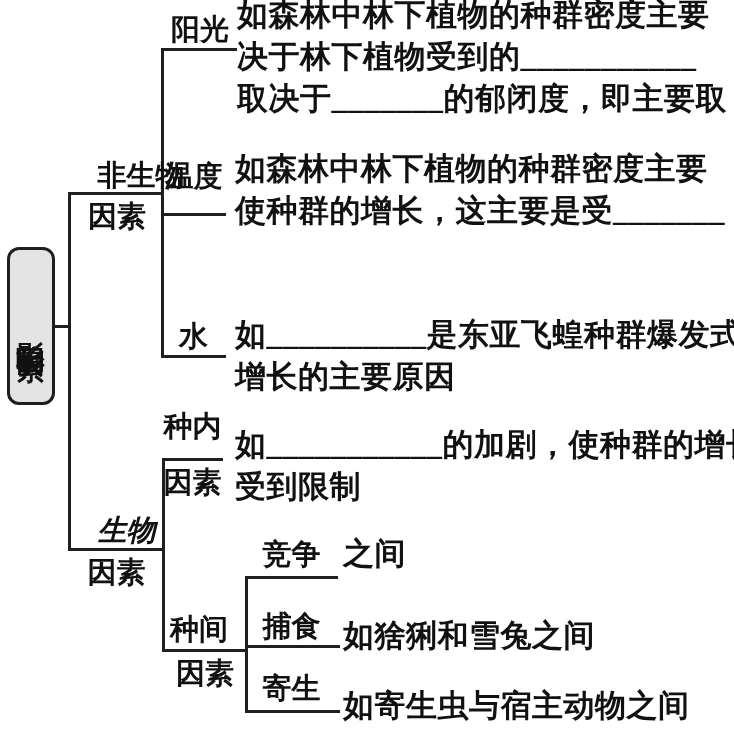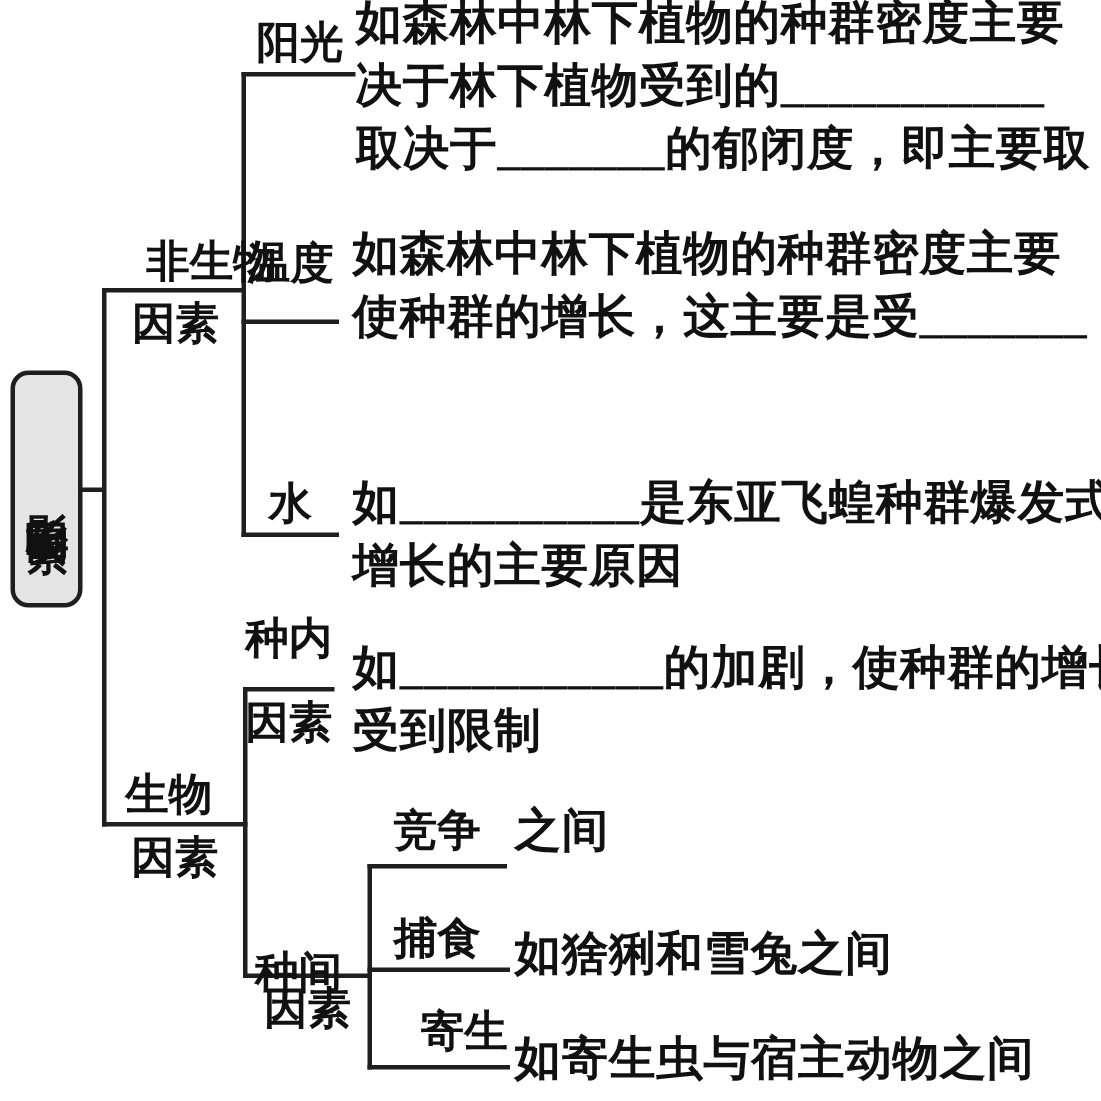--- a/index.html
+++ b/index.html
@@ -83,36 +83,36 @@
   <div class="line" style="left:162px; top:649px; width:86px; height:3px;"></div>
 
   <div class="line" style="left:245px; top:576px; width:3px; height:137px;"></div>
   <div class="line" style="left:245px; top:576px; width:93px; height:3px;"></div>
   <div class="line" style="left:245px; top:645px; width:95px; height:3px;"></div>
   <div class="line" style="left:245px; top:710px; width:95px; height:3px;"></div>
 
   <div class="node-label" style="left:70px; top:159px; width:94px;margin-left:24px;">非生物</div>
   <div class="node-label" style="left:70px; top:200px; width:94px;">因素</div>
 
-  <div class="node-label" style="left:64px; top:514px; width:97px;">生物</div>
+  <div class="node-label" style="left:78px; top:514px; width:97px;font-style:italic;">生物</div>
   <div class="node-label" style="left:68px; top:556px; width:97px;">因素</div>
 
   <div class="node-label" style="left:163px; top:13px; width:74px;">阳光</div>
   <div class="node-label" style="left:161px; top:160px; width:65px;">温度</div>
   <div class="node-label" style="left:161px; top:320px; width:65px;">水</div>
 
   <div class="node-label" style="left:162px; top:410px; width:61px;">种内</div>
   <div class="node-label" style="left:162px; top:466px; width:61px;">因素</div>
 
-  <div class="node-label" style="left:162px; top:613px; width:74px;margin-top:20px;">种间</div>
+  <div class="node-label" style="left:162px; top:613px; width:74px;">种间</div>
   <div class="node-label" style="left:162px; top:657px; width:86px;">因素</div>
 
   <div class="node-label" style="left:245px; top:610px; width:93px;">捕食</div>
   <div class="node-label" style="left:245px; top:538px; width:93px;">竞争</div>
-  <div class="node-label" style="left:245px; top:672px; width:93px;margin-left:18px;">寄生</div>
+  <div class="node-label" style="left:245px; top:672px; width:93px;">寄生</div>
 
   <div class="content" style="left:237px; top:-6px;">
     <div>如森林中林下植物的种群密度主要</div>
     <div>决于林下植物受到的___________</div>
     <div>取决于_______的郁闭度，即主要取</div>
   </div>
 
   <div class="content" style="left:235px; top:148px;">
     <div>如森林中林下植物的种群密度主要</div>
     <div>使种群的增长，这主要是受_______</div>

